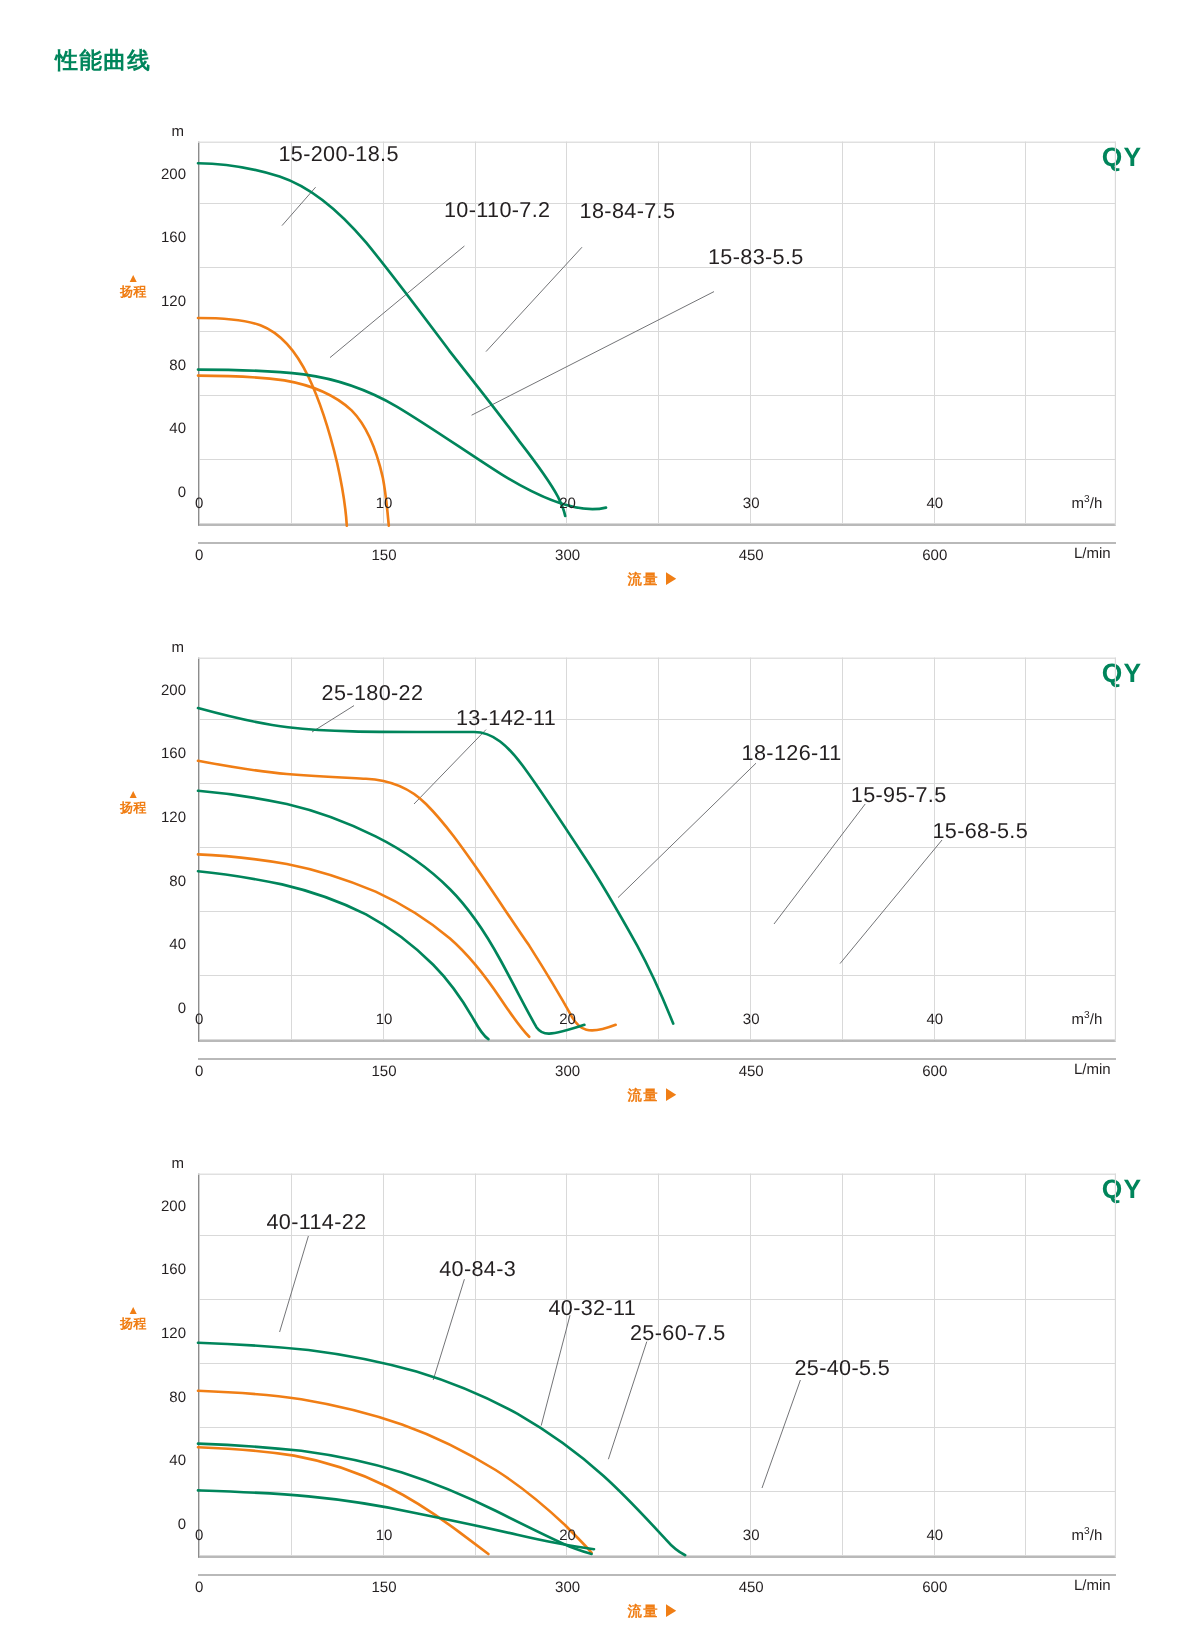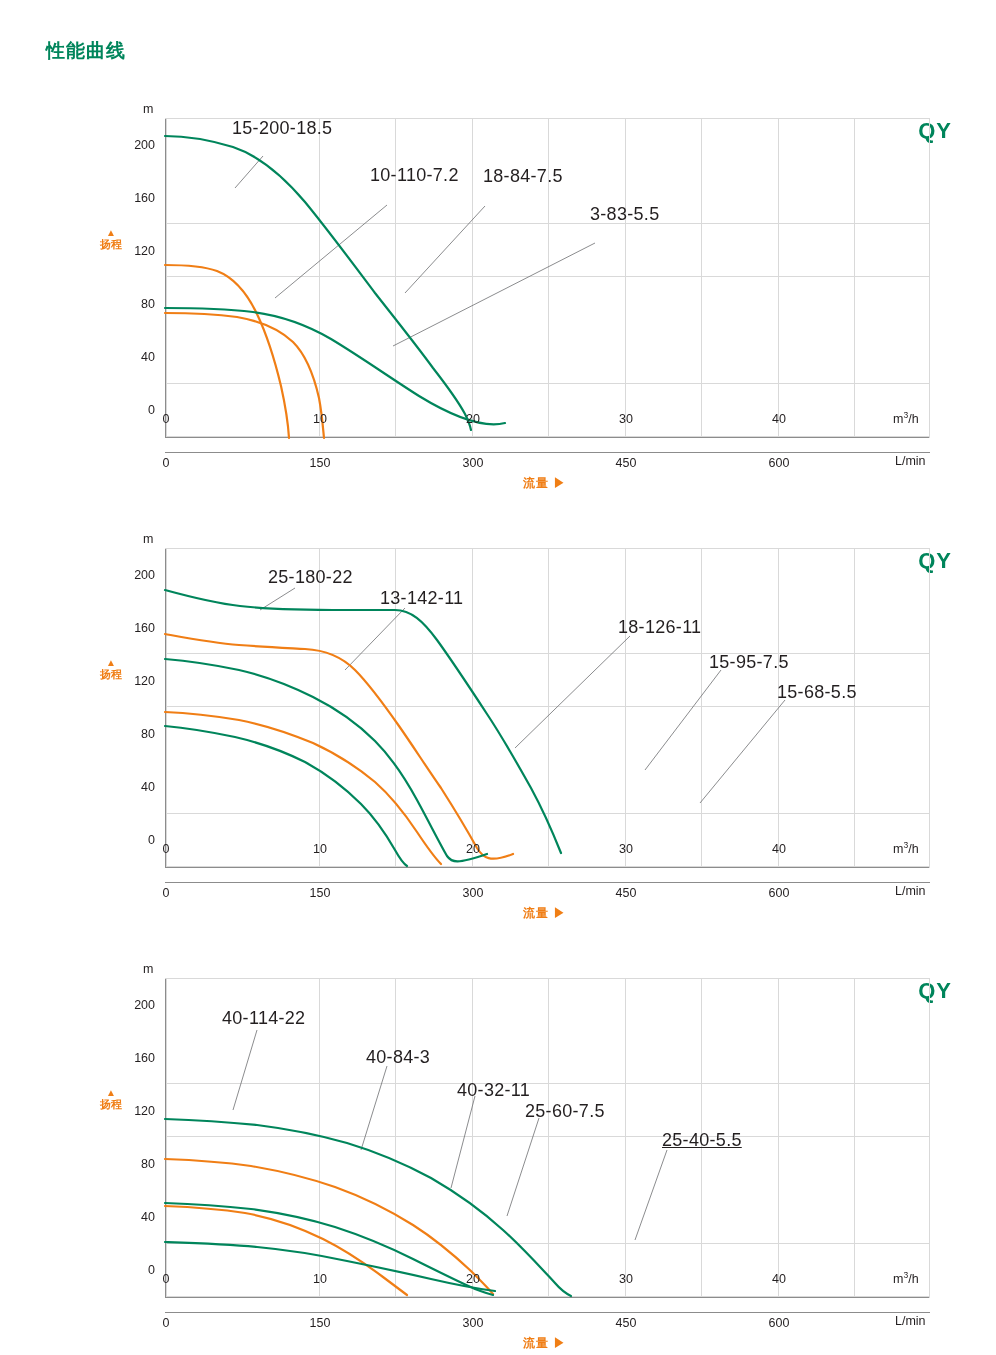--- a/index.html
+++ b/index.html
@@ -112,21 +112,21 @@
 
       <path fill="none" stroke="#f07e15" stroke-width="2.2" stroke-linecap="round" d="M0,195 C25,195 50,196 72,199 C95,203 113,210 128,224 C141,237 149,258 154,280 C157,296 158,310 159,320"></path>
 
       <path fill="none" stroke="#00855b" stroke-width="2.2" stroke-linecap="round" d="M0,190 C30,190 62,191 88,194 C118,198 142,207 166,221 C196,239 224,259 254,278 C290,300 320,310 340,305"></path>
     </svg>
   </div>
 
   <div class="series-label" style="left:232px;top:28px;">15-200-18.5</div>
   <div class="series-label" style="left:370px;top:75px;">10-110-7.2</div>
   <div class="series-label" style="left:483px;top:76px;text-align:center;">18-84-7.5</div>
-  <div class="series-label" style="left:590px;top:114px;">3-83-5.5</div>
+  <div class="series-label" style="left:590px;top:114px;">15-83-5.5</div>
 
   <div class="xtick" style="left:146px;top:322px;">0</div>
   <div class="xtick" style="left:300px;top:322px;">10</div>
   <div class="xtick" style="left:453px;top:322px;">20</div>
   <div class="xtick" style="left:606px;top:322px;">30</div>
   <div class="xtick" style="left:759px;top:322px;">40</div>
   <div class="axis-unit" style="left:893px;top:320px;">m<sup>3</sup>/h</div>
 
   <div class="xaxis2" style="top:362px;"></div>
   <div class="xtick2" style="left:146px;top:366px;">0</div>
@@ -242,21 +242,21 @@
       <path fill="none" stroke="#f07e15" stroke-width="2.2" stroke-linecap="round" d="M0,228 C26,229 54,231 80,235 C108,240 134,249 158,261 C182,273 202,287 218,299 C230,308 238,314 242,317"></path>
 
       <path fill="none" stroke="#00855b" stroke-width="2.2" stroke-linecap="round" d="M0,264 C30,265 62,266 92,269 C124,272 154,277 182,283 C212,289 240,295 266,301 C292,307 314,311 330,313"></path>
     </svg>
   </div>
 
   <div class="series-label" style="left:222px;top:58px;">40-114-22</div>
   <div class="series-label" style="left:366px;top:97px;">40-84-3</div>
   <div class="series-label" style="left:457px;top:130px;">40-32-11</div>
   <div class="series-label" style="left:525px;top:151px;">25-60-7.5</div>
-  <div class="series-label" style="left:662px;top:180px;text-decoration:underline;">25-40-5.5</div>
+  <div class="series-label" style="left:662px;top:180px;">25-40-5.5</div>
 
   <div class="xtick" style="left:146px;top:322px;">0</div>
   <div class="xtick" style="left:300px;top:322px;">10</div>
   <div class="xtick" style="left:453px;top:322px;">20</div>
   <div class="xtick" style="left:606px;top:322px;">30</div>
   <div class="xtick" style="left:759px;top:322px;">40</div>
   <div class="axis-unit" style="left:893px;top:320px;">m<sup>3</sup>/h</div>
 
   <div class="xaxis2" style="top:362px;"></div>
   <div class="xtick2" style="left:146px;top:366px;">0</div>

